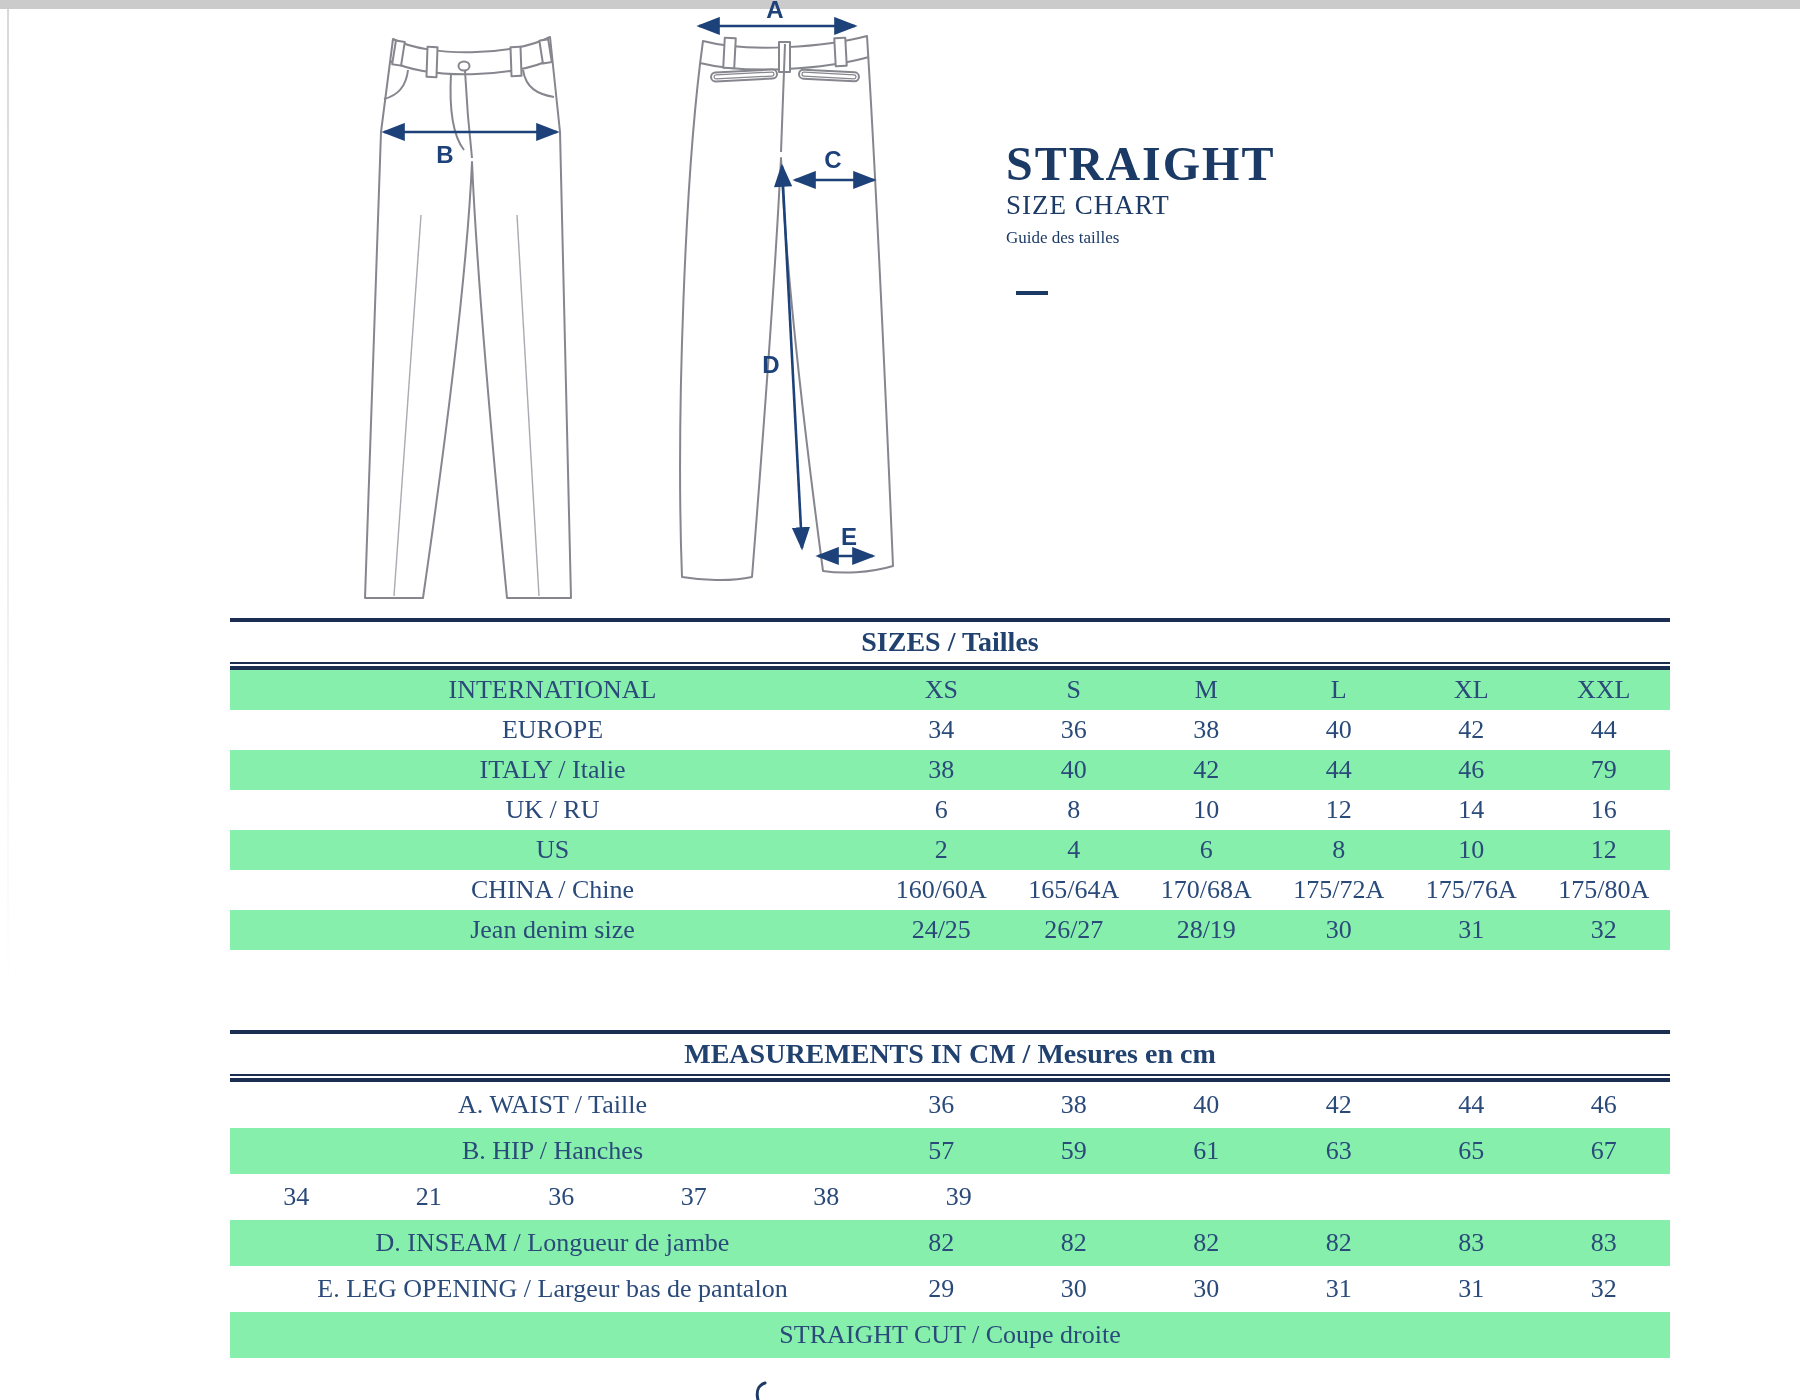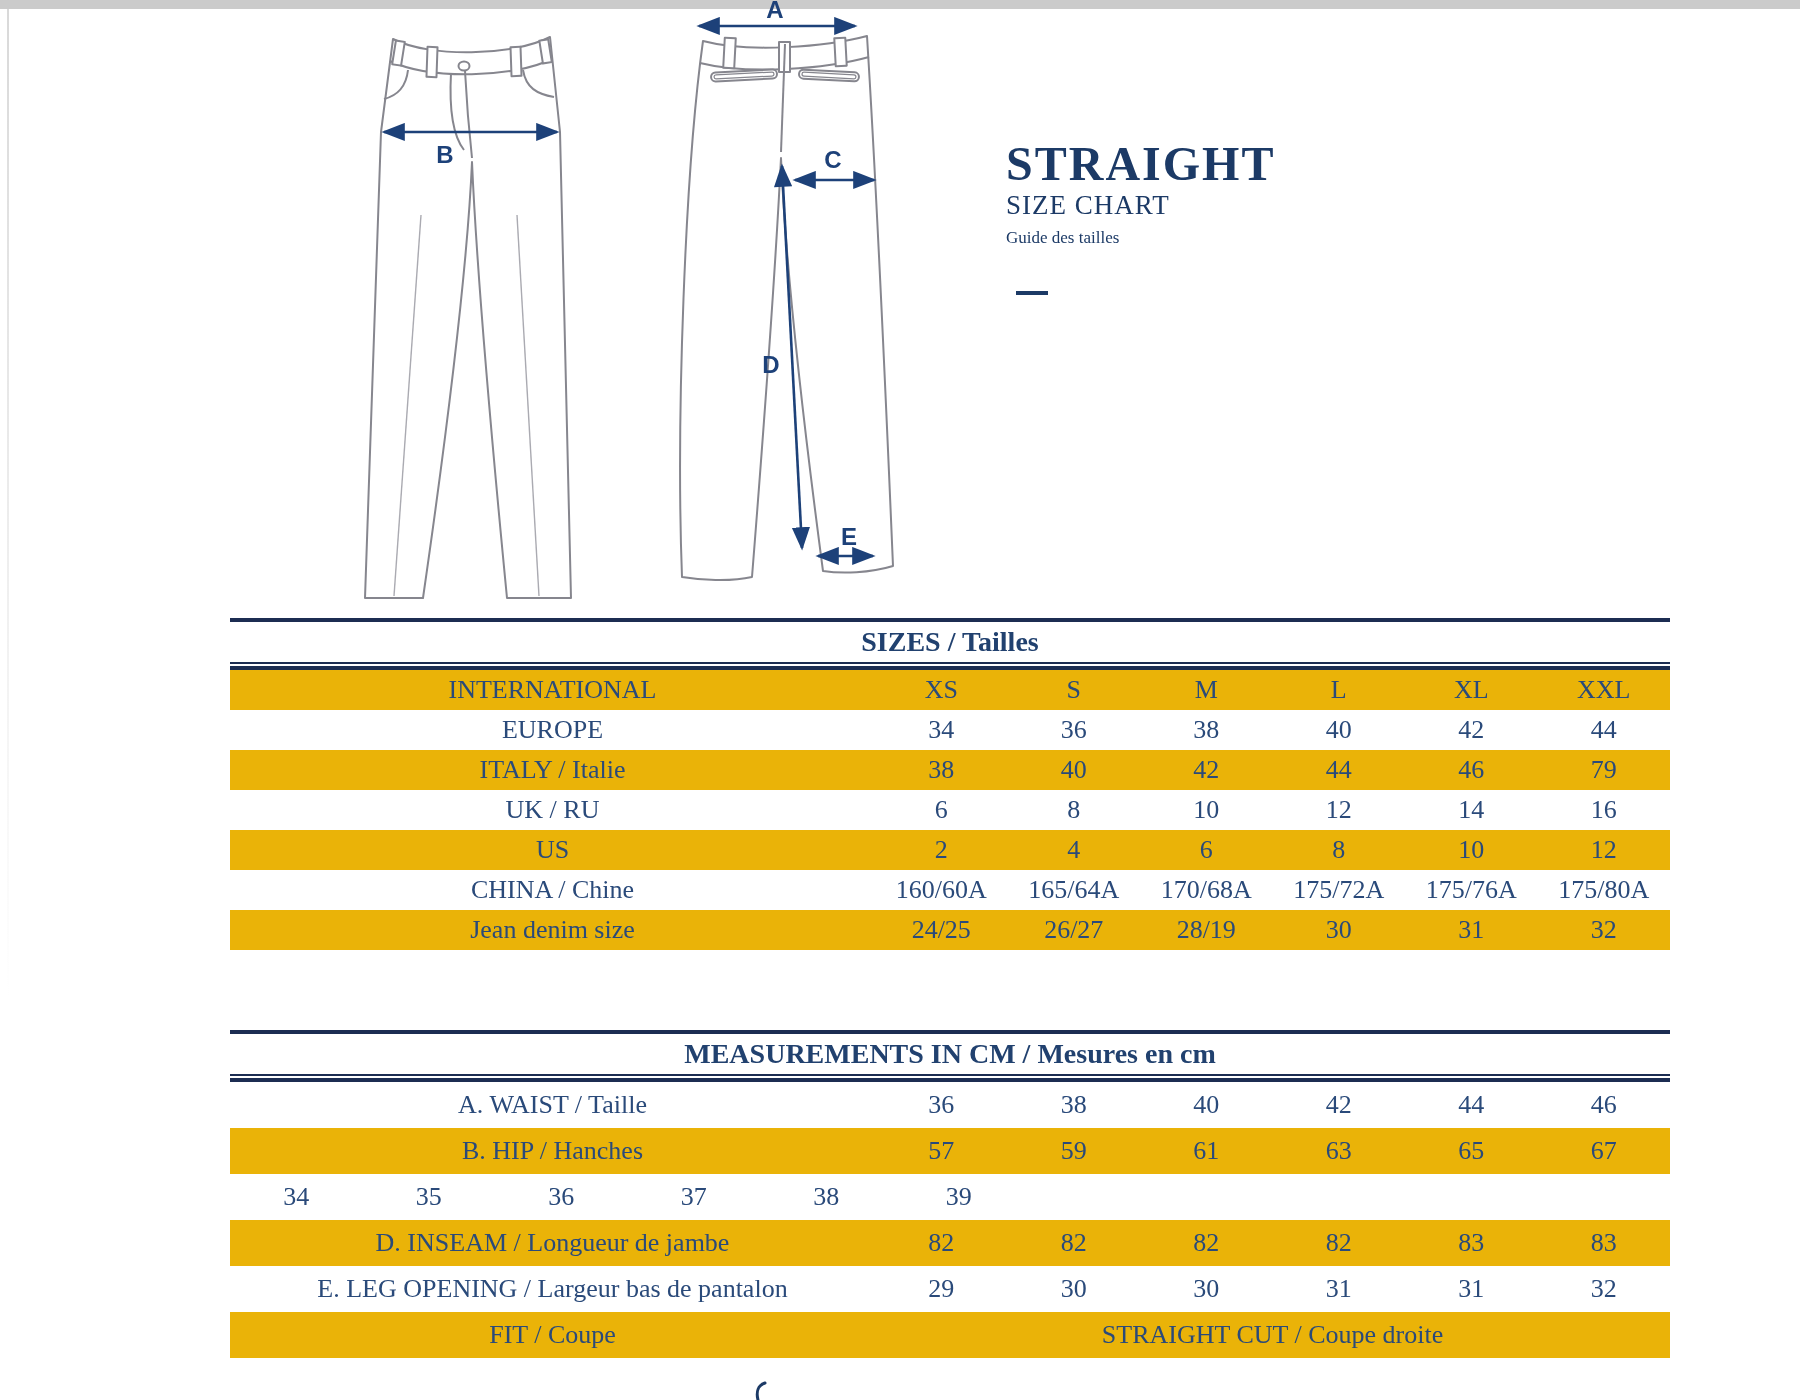--- a/index.html
+++ b/index.html
@@ -15,21 +15,21 @@
   .subtitle{font-size:27px;font-weight:400;letter-spacing:1px;margin-top:4px;line-height:1;}
   .subtitle-fr{font-size:17px;margin-top:10px;line-height:1;}
   .title-dash{position:absolute;left:1016px;top:291px;width:32px;height:4px;background:#1c3a66;}
   
   .tbl{position:absolute;left:230px;width:1440px;}
   .tbl-topline{height:4px;background:#1c2d52;}
   .tbl-header{height:40px;display:flex;align-items:center;justify-content:center;
               font-size:28px;font-weight:700;color:#21416f;}
   .tbl-thickline{height:8px;background:linear-gradient(180deg,#1c2d52 0,#1c2d52 2px,#ffffff 2px,#ffffff 4px,#1c2d52 4px,#1c2d52 8px);}
   .row{display:flex;align-items:center;color:#2a4a7a;font-size:26px;}
-  .row.gray{background:#eab308;}
+  .row.gray{background:#86efac;}
   .row .lbl{width:645px;text-align:center;}
   .row .val{width:132.5px;text-align:center;}
   .row .span-val{flex:1;text-align:center;}
   #sizes-table .row{height:40px;}
   #measurements-table .row{height:46px;}
   
   #diagram{position:absolute;left:280px;top:0;}
   .anchor-mark{position:absolute;left:745px;top:1380px;}
 </style>
 </head>
@@ -197,21 +197,21 @@
       <div class="lbl">B. HIP / Hanches</div>
       <div class="val">57</div>
       <div class="val">59</div>
       <div class="val">61</div>
       <div class="val">63</div>
       <div class="val">65</div>
       <div class="val">67</div>
     </div>
     <div class="row">
       <div class="val">34</div>
-      <div class="val">35</div>
+      <div class="val">21</div>
       <div class="val">36</div>
       <div class="val">37</div>
       <div class="val">38</div>
       <div class="val">39</div>
     </div>
     <div class="row gray">
       <div class="lbl">D. INSEAM / Longueur de jambe</div>
       <div class="val">82</div>
       <div class="val">82</div>
       <div class="val">82</div>
@@ -222,21 +222,20 @@
     <div class="row">
       <div class="lbl">E. LEG OPENING / Largeur bas de pantalon</div>
       <div class="val">29</div>
       <div class="val">30</div>
       <div class="val">30</div>
       <div class="val">31</div>
       <div class="val">31</div>
       <div class="val">32</div>
     </div>
     <div class="row gray">
-      <div class="lbl">FIT / Coupe</div>
       <div class="span-val">STRAIGHT CUT / Coupe droite</div>
     </div>
   </div>
 
   <svg class="anchor-mark" width="30" height="20" viewBox="0 0 30 20">
     <path d="M13,20 C11,12 13,5 20,3" fill="none" stroke="#1c3a66" stroke-width="3" stroke-linecap="round"></path>
   </svg>
 
 </div>
 

